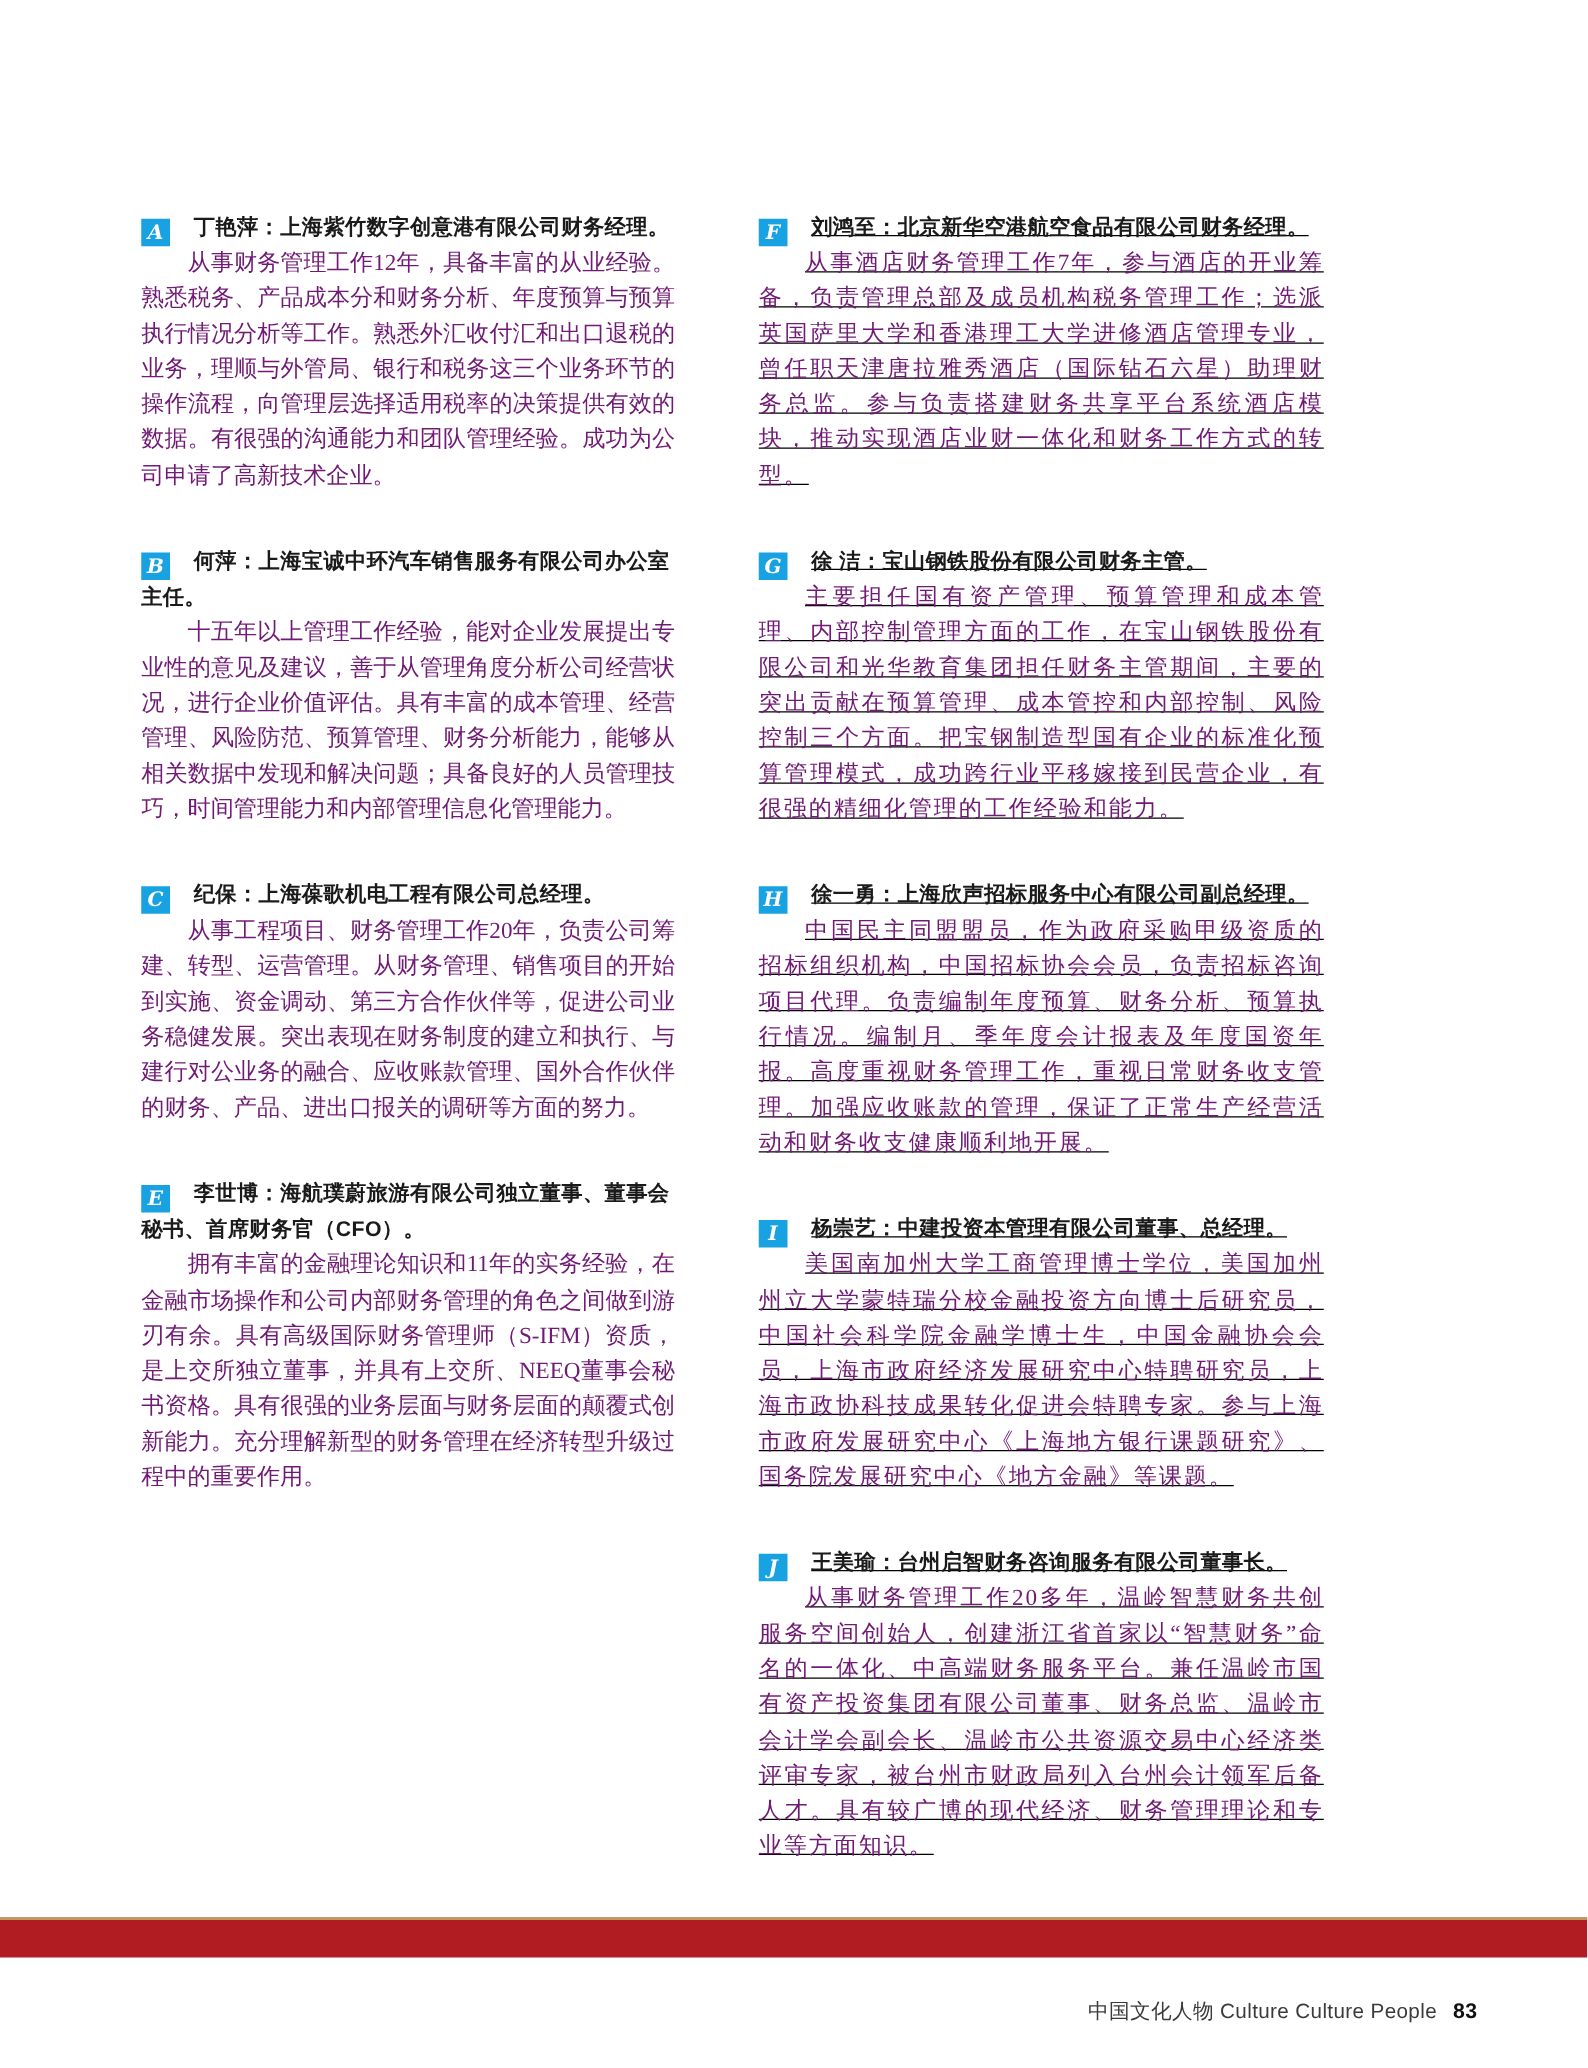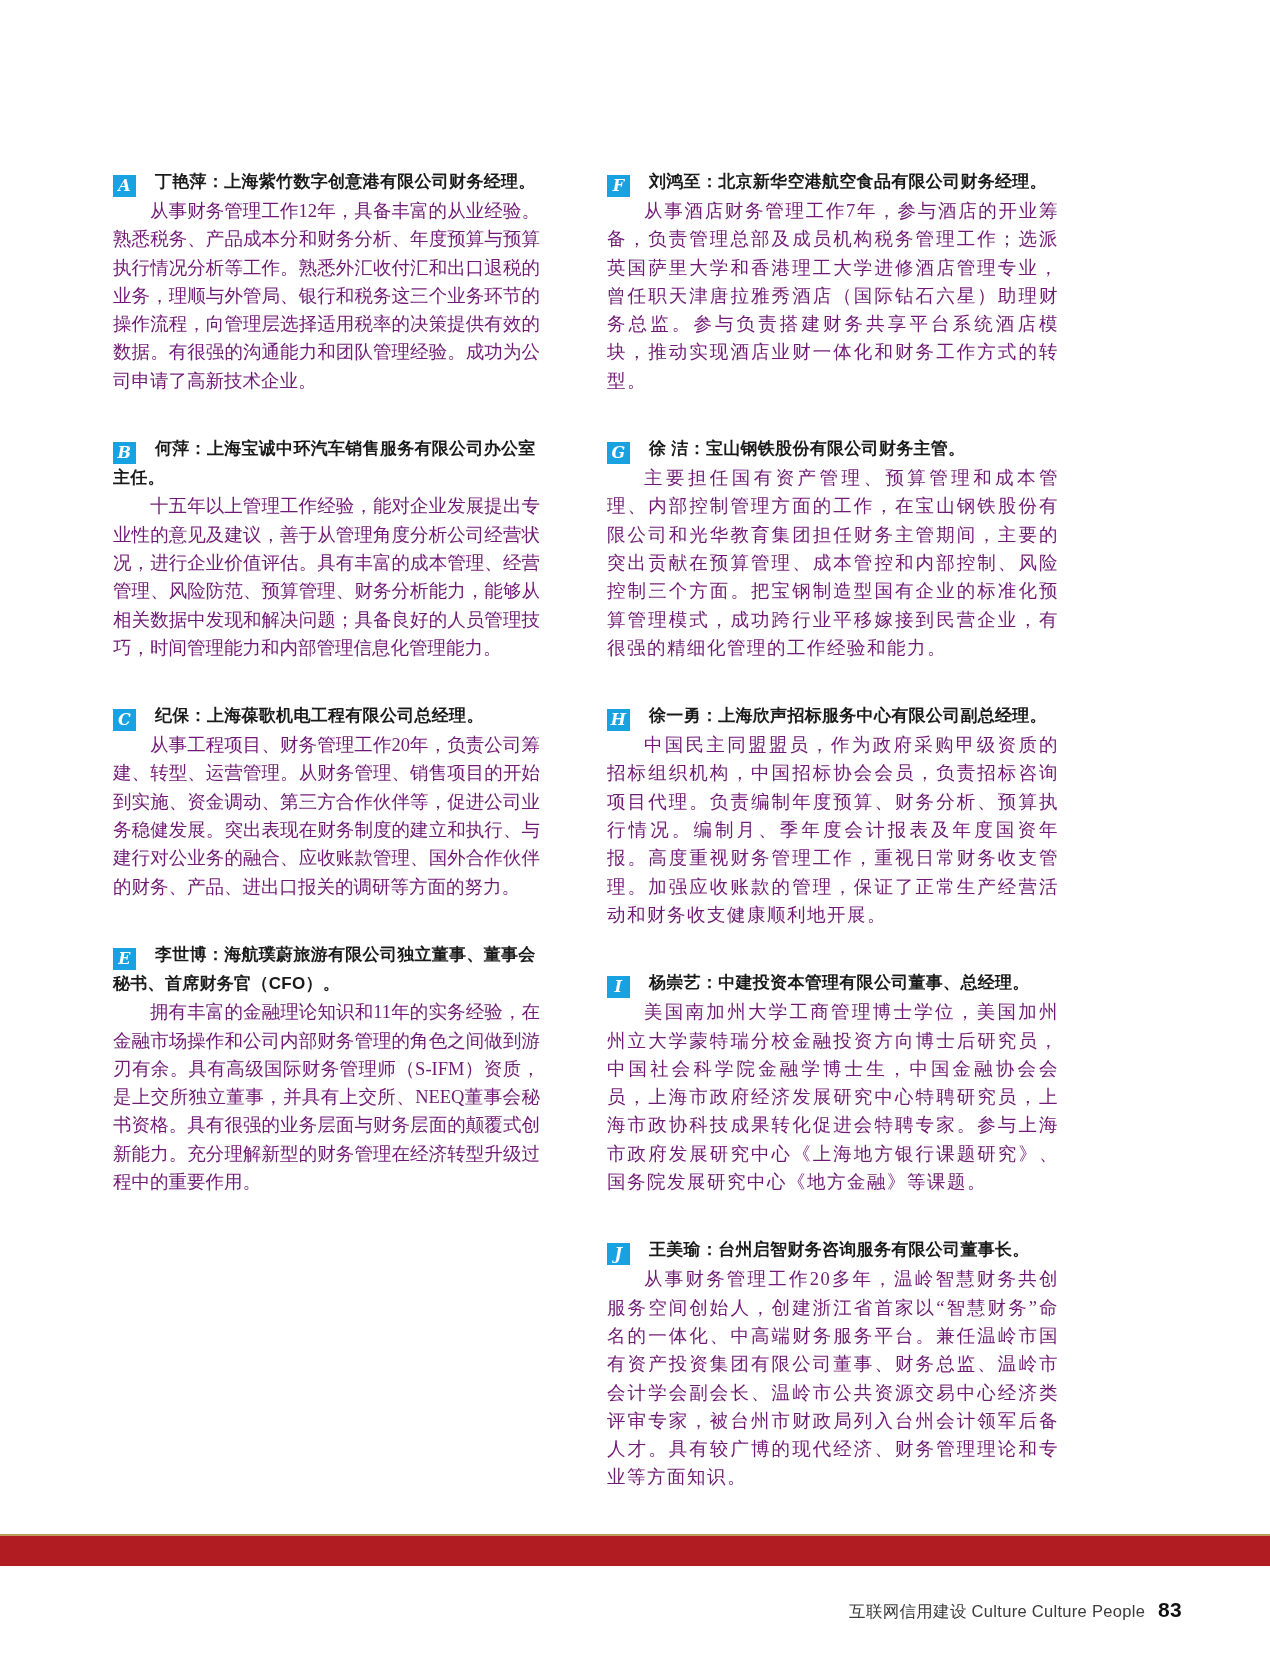--- a/index.html
+++ b/index.html
@@ -20,21 +20,21 @@
     top: 168px;
     left: 113px;
     width: 946px;
     display: flex;
     justify-content: space-between;
   }
   .col {
     display: block;
   }
   .col-left  { width: 427px; }
-  .col-right { width: 452px; }
+  .col-right { width: 452px; text-decoration: underline; }
 
   .entry { margin: 0 0 40px 0; }
   .entry:last-child { margin-bottom: 0; }
 
   .entry-title {
     margin: 0;
     font-family: "Liberation Sans", "DejaVu Sans", sans-serif;
     font-weight: bold;
     font-size: 17px;
     line-height: 28.3px;
@@ -83,21 +83,21 @@
     right: 88px;
     font-family: "Liberation Sans", "DejaVu Sans", sans-serif;
     font-size: 16.5px;
     color: #3a3a3a;
     letter-spacing: 0.3px;
     white-space: nowrap;
   }
   .footer .page-num {
     font-weight: bold;
     color: #111111;
-    font-size: 21px;
+    font-size: 17px;
     margin-left: 8px;
   }
 </style>
 </head>
 <body>
 
 <main class="page">
 
   <div class="columns">
     <section class="col col-left" id="col-left">
@@ -146,18 +146,18 @@
   <article class="entry">
     <h3 class="entry-title"><span class="badge" style="background: rgb(24, 162, 226);">J</span><span class="title-text">王美瑜：台州启智财务咨询服务有限公司董事长。</span></h3>
     <p class="entry-body">从事财务管理工作20多年，温岭智慧财务共创服务空间创始人，创建浙江省首家以“智慧财务”命名的一体化、中高端财务服务平台。兼任温岭市国有资产投资集团有限公司董事、财务总监、温岭市会计学会副会长、温岭市公共资源交易中心经济类评审专家，被台州市财政局列入台州会计领军后备人才。具有较广博的现代经济、财务管理理论和专业等方面知识。</p>
   </article>
 </section>
   </div>
 
   <div class="red-bar" style="background: rgb(177, 28, 34); border-top-color: rgb(188, 155, 89);"></div>
 
   <footer class="footer">
-    <span>互联网信用建设</span>
+    <span>中国文化人物</span>
     <span>Culture Culture People</span>
     <span class="page-num">83</span>
   </footer>
 
 </main>
 
 </body></html>

